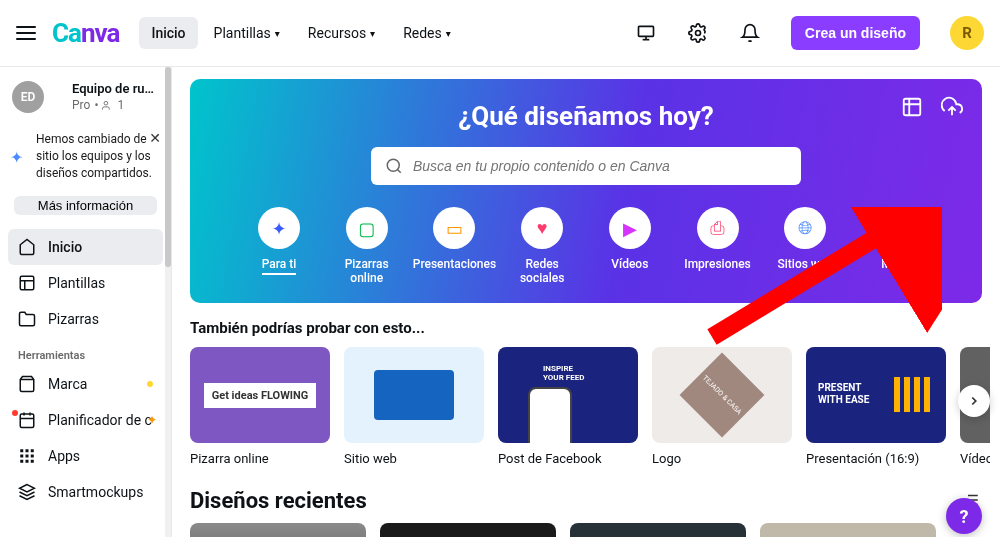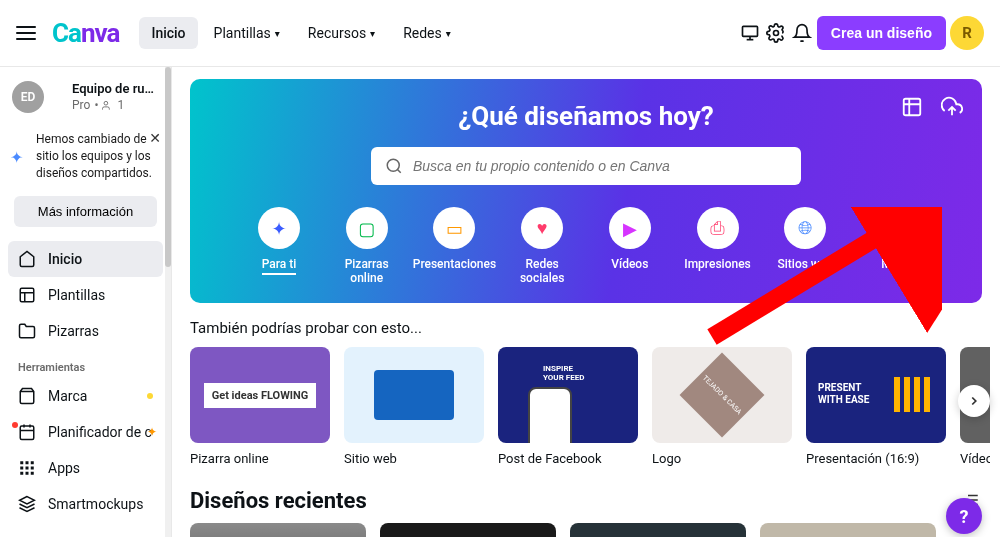--- a/index.html
+++ b/index.html
@@ -11,40 +11,40 @@
   .logo { font-size: 26px; font-weight: 700; letter-spacing: -1px; margin-left: 4px; margin-right: 8px;}
   .logo .c { color: #00c4cc; }
   .logo .a { color: #00c4cc; }
   .logo .n { color: #7d2ae8; }
   .logo .v { color: #7d2ae8; }
   .logo .a2{ color: #7d2ae8; }
   .nav-tabs { display:flex; align-items:center; gap:4px; }
   .nav-tab { padding: 8px 12px; border-radius: 6px; color:#0d1216; font-size:14px; cursor:pointer; display:flex; align-items:center; gap:4px;}
   .nav-tab.active { background:#ebecf0; font-weight:500;}
   .chev { font-size:10px; color:#0d1216; }
-  .topbar-right { margin-left:auto; display:flex; align-items:center; gap:4px; }
+  .topbar-right { margin-left:auto; display:flex; align-items:center; gap:30px; }
   .icon-btn { width:22px; height:22px; display:flex; align-items:center; justify-content:center; cursor:pointer; color:#0d1216; position:relative;}
   .btn-primary { background:#8b3dff; color:#fff; border:none; padding:9px 14px; border-radius:6px; font-weight:600; font-size:14px; cursor:pointer;}
   .avatar-top { width:34px; height:34px; border-radius:50%; background:#fdd835; color:#7a5a00; font-weight:700; display:flex; align-items:center; justify-content:center; font-size:15px;}
   
   .shell { display:flex; height: calc(537px - 56px); }
   .sidebar { width: 172px; border-right:1px solid #e8e8e8; padding:10px 8px 0 8px; overflow-y:auto; position:relative;}
   .sb-scroll { position:absolute; right:0; top:0; bottom:0; width:6px; background:#f0f0f0; }
   .sb-thumb { position:absolute; right:0; top:0; width:6px; height:200px; background:#c8c8c8; border-radius:3px;}
   
   .team-row { display:flex; gap:28px; padding:4px 6px 10px 4px; }
   .team-av { width:32px; height:32px; border-radius:50%; background:#a0a0a0; color:#fff; font-size:12px; font-weight:600; display:flex; align-items:center; justify-content:center; flex-shrink:0;}
   .team-txt { font-size:13px; line-height:1.3; overflow:hidden; }
   .team-name { font-weight:600; white-space:nowrap; overflow:hidden; text-overflow:ellipsis; max-width:110px;}
   .team-meta { color:#6b6b6b; font-size:12px; display:flex; align-items:center; gap:4px;}
   
   .notice { position:relative; padding:8px 6px 8px 28px; font-size:12px; color:#1a1a1a; line-height:1.4; }
   .notice-ic { position:absolute; left:2px; top:24px; color:#4b8bff; font-size:16px;}
   .notice-close { position:absolute; right:2px; top:6px; font-size:14px; cursor:pointer; color:#333;}
-  .info-btn { margin:6px 6px 14px 6px; background:#ebecf0; border:none; width:calc(100% - 12px); padding:8px 0; border-radius:6px; font-size:13px; cursor:pointer; font-weight:500;}
+  .info-btn { margin:6px 6px 14px 6px; background:#ebecf0; border:none; width:calc(100% - 12px); padding:2px 0; border-radius:6px; font-size:13px; cursor:pointer; font-weight:500;}
   
   .sb-item { display:flex; align-items:center; gap:12px; padding:9px 10px; border-radius:6px; font-size:14px; cursor:pointer; color:#0d1216; position:relative;}
   .sb-item.active { background:#ebecf0; font-weight:500;}
   .sb-ic { width:18px; height:18px; display:flex; align-items:center; justify-content:center; flex-shrink:0;}
   .sb-sec { font-size:11px; color:#6b6b6b; font-weight:600; padding:12px 10px 4px 10px; }
   .badge-dot { width:6px; height:6px; border-radius:50%; position:absolute; }
   .yellow-dot { background:#fdd835; right:10px;}
   .red-dot { background:#ff3b30; left:4px; top:8px;}
   
   .main { flex:1; overflow-y:auto; padding: 12px 18px 0 18px; position:relative;}
@@ -54,21 +54,21 @@
   .hero-tools { position:absolute; top:14px; right:16px; display:flex; gap:12px;}
   .hero-tool { width:28px; height:28px; color:#fff; cursor:pointer; display:flex; align-items:center; justify-content:center;}
   .search-wrap { background:#fff; border-radius:6px; width:430px; max-width:80%; margin:0 auto; display:flex; align-items:center; padding:10px 14px; gap:10px;}
   .search-wrap input { border:none; outline:none; flex:1; font-size:14px; color:#333;font-style:italic;}
   .hero-cats { display:flex; justify-content:space-between; margin-top:22px; padding:0 14px; max-width:720px; margin-left:auto; margin-right:auto;}
   .cat { display:flex; flex-direction:column; align-items:center; gap:8px; cursor:pointer; font-size:12px; font-weight:500; width:78px;}
   .cat-circ { width:42px; height:42px; border-radius:50%; background:#fff; display:flex; align-items:center; justify-content:center; font-size:18px;}
   .cat.active .cat-label { border-bottom:2px solid #fff; padding-bottom:2px;}
   
   .sec-head { display:flex; align-items:center; justify-content:space-between; margin:16px 0 10px 0;}
-  .sec-title { font-size:15px; font-weight:400; color:#0d1216;}
+  .sec-title { font-size:15px; font-weight:700; color:#0d1216;}
   .sec-title.big { font-size:22px; font-weight:700;}
   .view-ic { width:20px; height:20px; cursor:pointer;}
   
   .row { display:flex; gap:14px; position:relative;}
   .card { width:140px; flex-shrink:0;}
   .thumb { width:140px; height:96px; border-radius:8px; background:#eee; overflow:hidden; display:flex; align-items:center; justify-content:center; font-size:10px; color:#333; position:relative;}
   .card-label { font-size:13px; margin-top:8px; color:#0d1216;}
   .row-next { position:absolute; right:-8px; top:38px; width:32px; height:32px; border-radius:50%; background:#fff; box-shadow:0 2px 8px rgba(0,0,0,0.2); display:flex; align-items:center; justify-content:center; cursor:pointer; z-index:2;}
   
   

